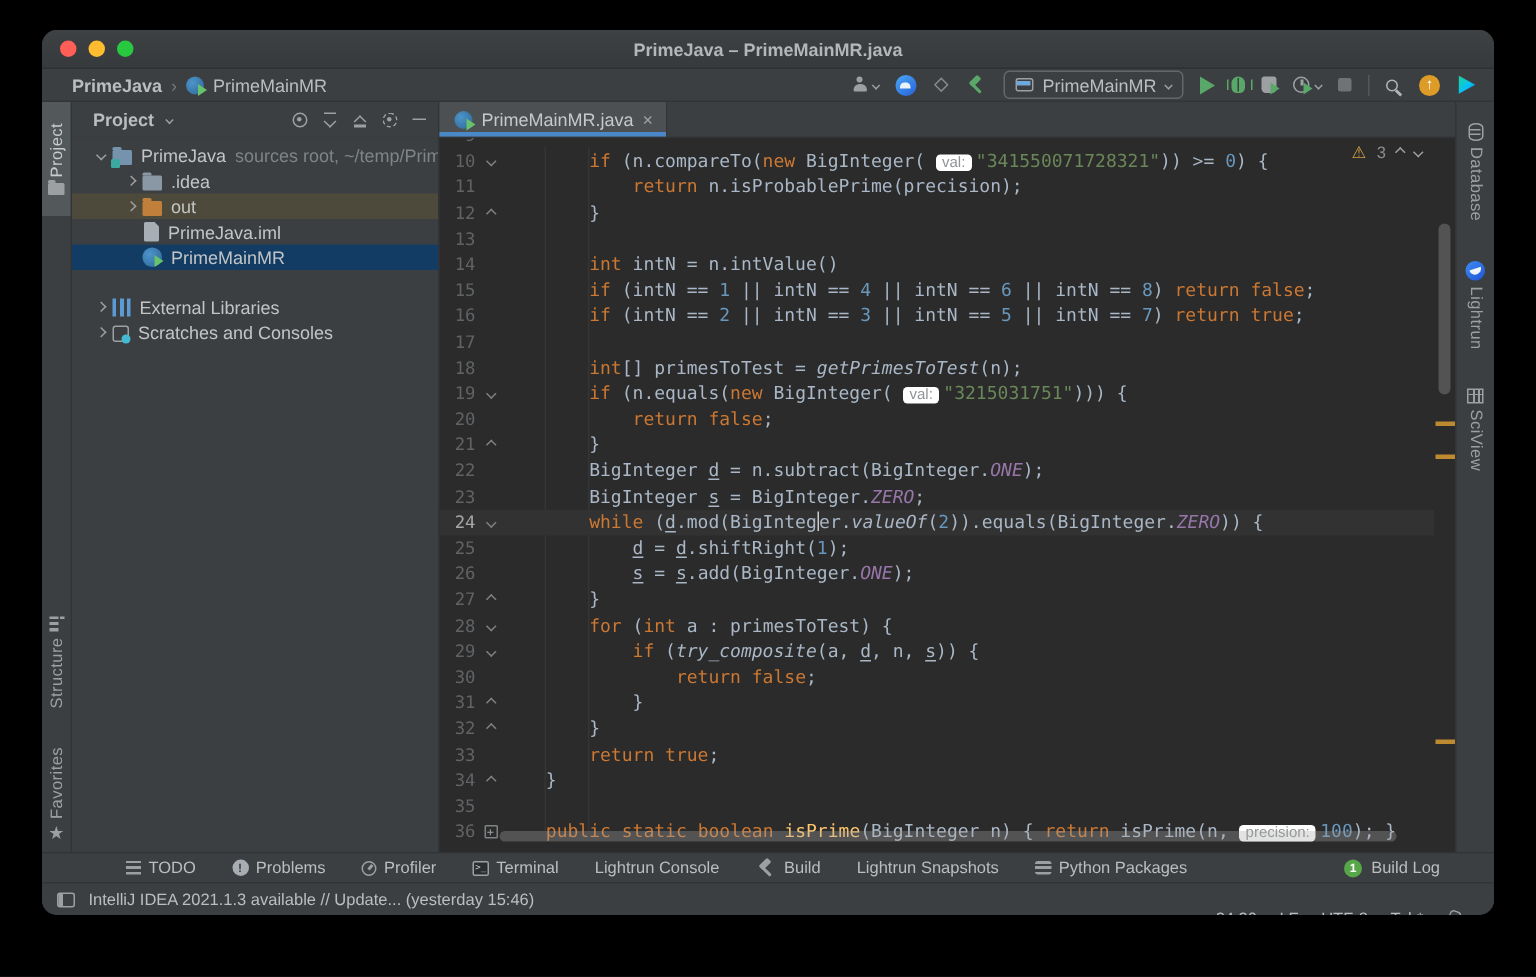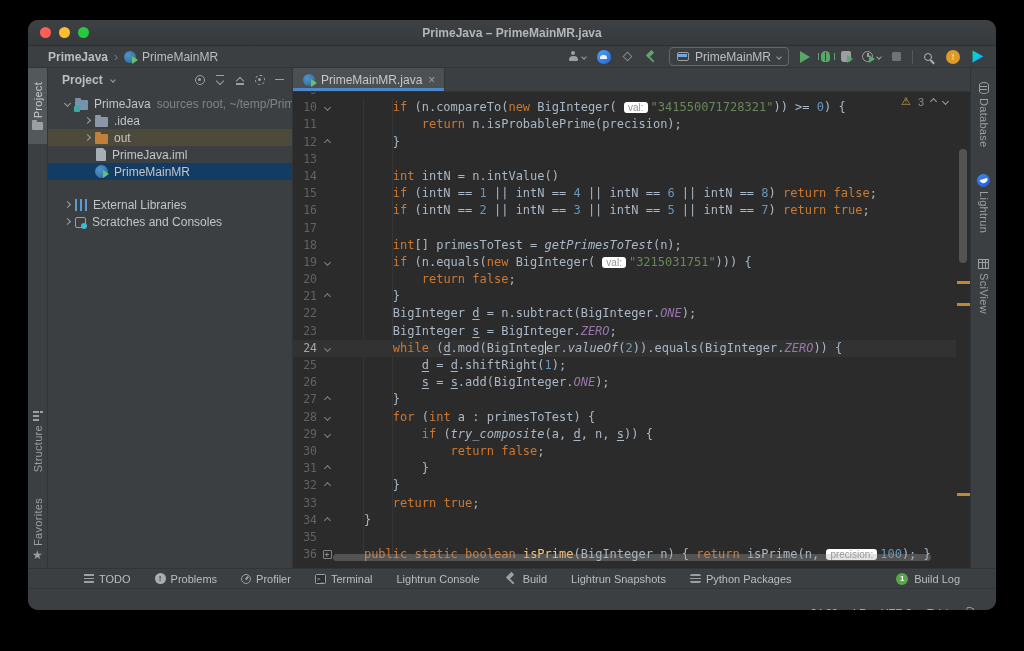--- a/index.html
+++ b/index.html
@@ -558,20 +558,24 @@
           <span>Python Packages</span>
         </div>
       </div>
     <div class="twb-right">
       <span class="badge">1</span>
       <span>Build Log</span>
     </div>
   </div>
 
   <div class="status-bar">
+    <div class="sb-left">
+      <span class="i-twswitch"></span>
+      <span>IntelliJ IDEA 2021.1.3 available // Update... (yesterday 15:46)</span>
+    </div>
     <div class="sb-right">
       <span>24:30</span>
       <span>LF</span>
       <span>UTF-8</span>
       <span>Tab*</span>
       <span class="i-lock"></span>
     </div>
   </div>
 
 </div>

